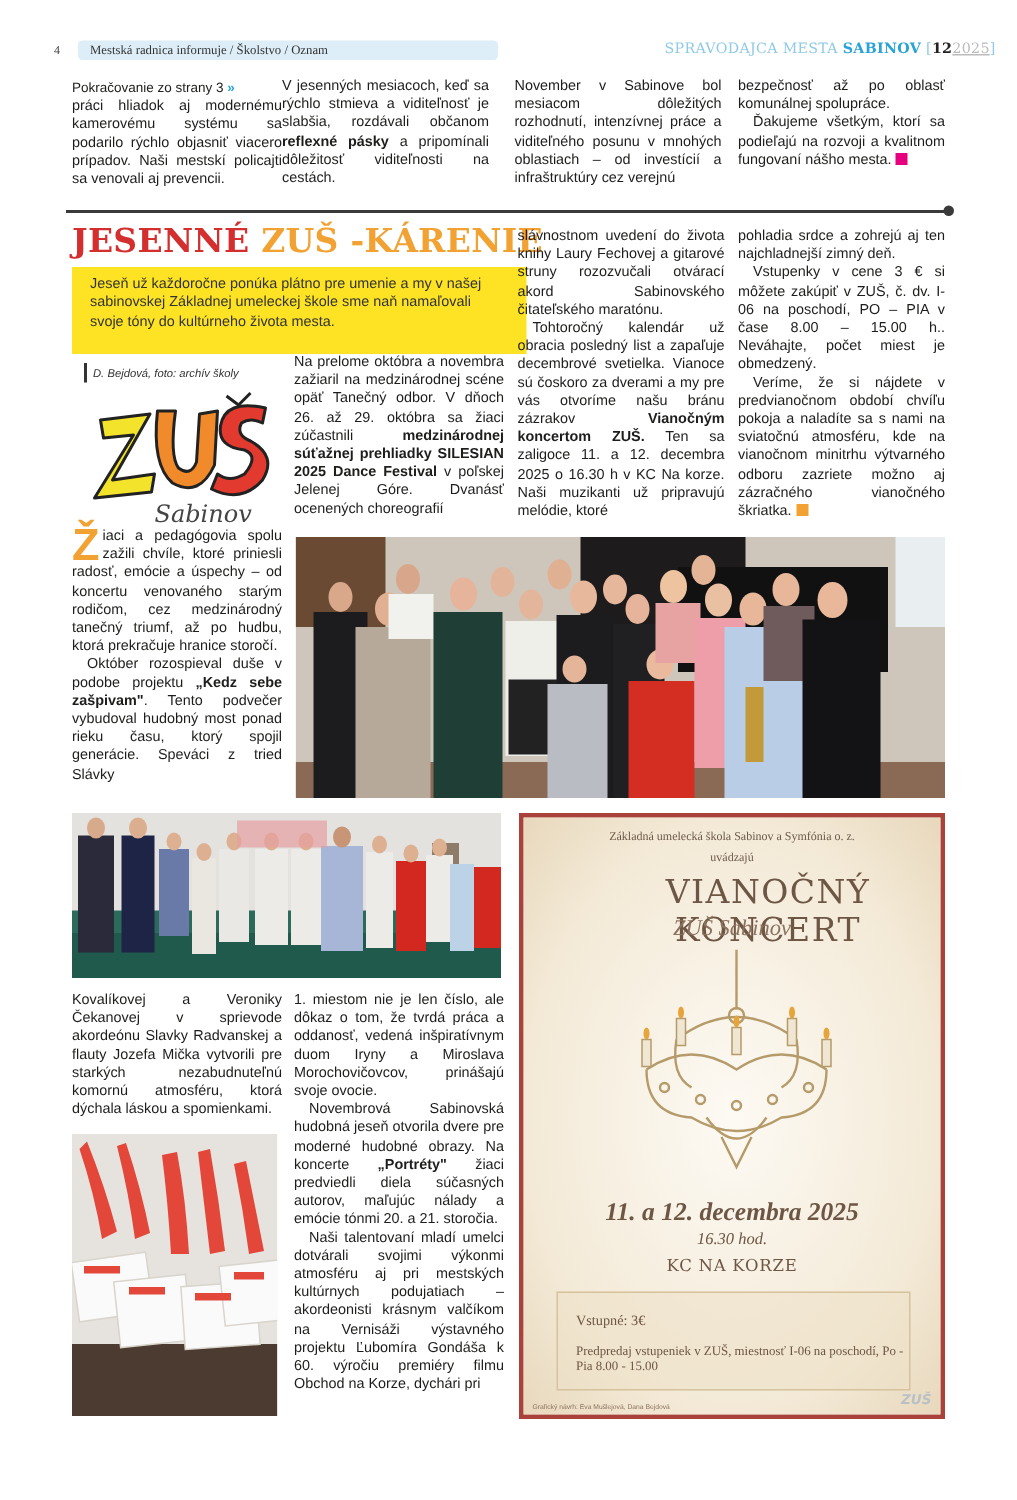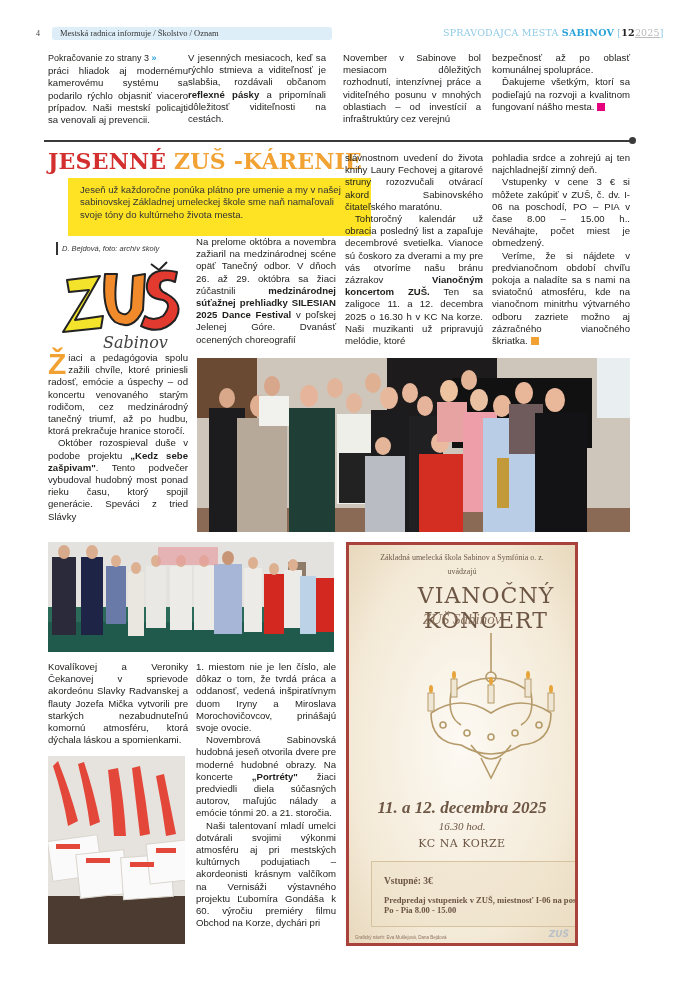--- a/index.html
+++ b/index.html
@@ -25,42 +25,42 @@
 
   .rule-top { position: absolute; left: 44px; top: 140px; width: 590px; height: 2px; background: #3a3a3a; }
   .rule-dot { position: absolute; left: 629px; top: 137px; width: 7px; height: 7px; border-radius: 50%; background: #3a3a3a; }
 
   .endmark { display: inline-block; width: 8px; height: 8px; vertical-align: -1px; margin-left: 3px; }
 
   .headline { position: absolute; left: 48px; top: 148px; font-family: "DejaVu Serif", serif; font-weight: bold; font-size: 22px; letter-spacing: 0.2px; white-space: nowrap; }
   .hl-red { color: #d32f2f; }
   .hl-orange { color: #f2a233; }
 
-  .lead { position: absolute; left: 48px; top: 178px; width: 303px; height: 58px; background: #fde324; padding: 6px 28px 0 12px; font-size: 9.6px; line-height: 12.4px; color: #333; margin-left: 20px; }
+  .lead { position: absolute; left: 48px; top: 178px; width: 303px; height: 58px; background: #fde324; padding: 6px 28px 0 12px; font-size: 9.6px; line-height: 12.4px; color: #333; }
 
   .credit { position: absolute; left: 56px; top: 242px; border-left: 2px solid #333; padding-left: 4px; font-size: 7.5px; font-style: italic; color: #333; height: 13px; line-height: 13px; }
 
   .logo { position: absolute; left: 55px; top: 260px; width: 130px; height: 95px; }
 
   .dropcap { float: left; font-size: 30px; line-height: 22px; color: #f2a233; font-weight: bold; margin: 1px 2px 0 0; }
 
   .photo { position: absolute; overflow: hidden; }
   .photo svg { display: block; width: 100%; height: 100%; }
 
-  .poster { position: absolute; left: 346px; top: 542px; width: 232px; height: 404px; border: 3px solid #a8423a; background: #f6efe2; overflow: hidden; }
+  .poster { position: absolute; left: 346px; top: 542px; width: 284px; height: 404px; border: 3px solid #a8423a; background: #f6efe2; overflow: hidden; }
   .poster-inner { position: absolute; inset: 0; background: radial-gradient(ellipse at center, #fdfaf4 0%, #f3e9d6 70%, #e8d8bc 100%); }
   .p-intro { position: absolute; left: 0; width: 100%; text-align: center; top: 8px; font-size: 8px; color: #6d5a4a; font-family: "Liberation Serif", serif; }
   .p-uvad { position: absolute; left: 0; width: 100%; text-align: center; top: 22px; font-size: 8px; color: #6d5a4a; font-family: "Liberation Serif", serif; }
   .p-title { position: absolute; left: 0; width: 100%; text-align: center; top: 38px; font-size: 22px; letter-spacing: 1px; color: #6d5644; font-family: "DejaVu Serif", serif; padding-left: 48px; }
   .p-sub { position: absolute; left: 0; width: 100%; text-align: center; top: 66px; font-size: 15px; font-style: italic; color: #8c7360; font-family: "Liberation Serif", serif; }
   .p-chand { position: absolute; left: 62px; top: 88px; width: 160px; height: 150px; }
   .p-date { position: absolute; left: 0; width: 100%; text-align: center; top: 253px; font-size: 17px; font-style: italic; color: #6d5644; font-family: "Liberation Serif", serif; font-weight: bold; }
   .p-time { position: absolute; left: 0; width: 100%; text-align: center; top: 275px; font-size: 11px; font-style: italic; color: #6d5644; font-family: "Liberation Serif", serif; }
   .p-place { position: absolute; left: 0; width: 100%; text-align: center; top: 292px; font-size: 11px; color: #6d5644; font-family: "DejaVu Serif", serif; letter-spacing: 0.5px; }
-  .p-box { position: absolute; left: 22px; top: 316px; width: 236px; height: 66px; border: 1px solid #d6c29c; background: rgba(236,224,198,0.55); font-weight: bold; }
+  .p-box { position: absolute; left: 22px; top: 316px; width: 236px; height: 66px; border: 1px solid #d6c29c; background: rgba(236,224,198,0.55); }
   .p-fee { position: absolute; left: 12px; top: 14px; font-size: 9.5px; color: #6d5644; font-family: "Liberation Serif", serif; }
   .p-pre { position: absolute; left: 12px; top: 33px; font-size: 8.6px; line-height: 10px; color: #6d5644; font-family: "Liberation Serif", serif; width: 225px; }
   .p-design { position: absolute; left: 6px; top: 390px; font-size: 4.5px; color: #8c7360; }
   .p-logo { position: absolute; right: 6px; top: 384px; font-size: 9px; font-style: italic; font-weight: bold; color: #b9c0c6; font-family: "DejaVu Sans", sans-serif; }
 </style>
 </head>
 <body>
 
 <div>
   <span class="hdr-num">4</span>

